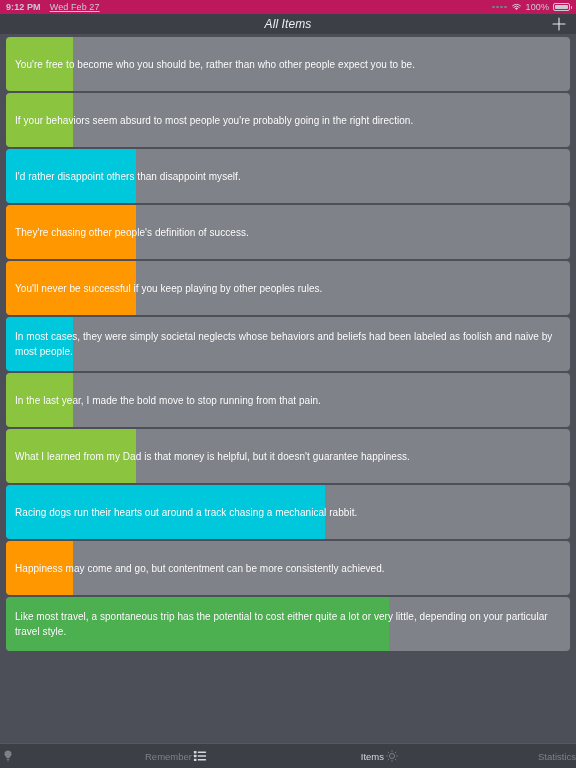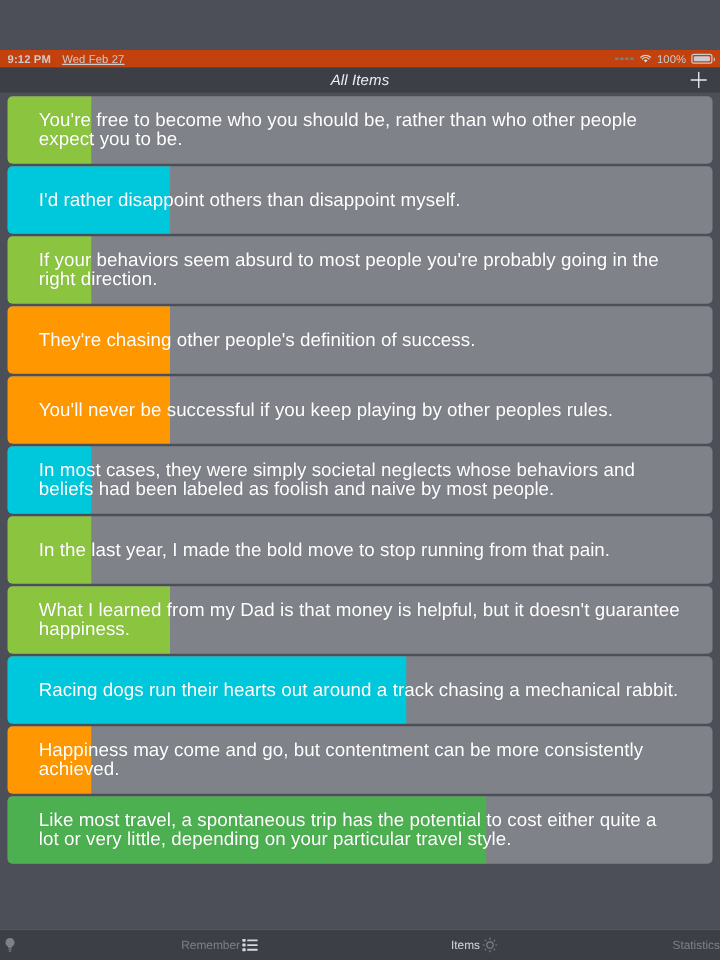--- a/index.html
+++ b/index.html
@@ -13,27 +13,26 @@
   #app {
     position:relative;
     width:576px; height:768px;
     background:#4c4f57;
     display:flex; flex-direction:column;
   }
 
   
   .statusbar {
     height:14px; flex:0 0 14px;
-    background:#c2410c;
+    background:#be185d;
     display:flex; align-items:center;
     padding:0 6px;
     color:#c9cbd0;
     font-size:9px;
     letter-spacing:0.1px;
-    margin-top:40px;
   }
   .sb-left { display:flex; align-items:center; gap:9px; }
   .sb-right { display:flex; align-items:center; gap:4px; margin-left:auto; }
   .sb-time { font-weight:bold; font-size:9px; }
   .sb-date { font-size:9px;text-decoration:underline; }
   .sb-dots { display:flex; gap:1.5px; align-items:center; }
   .sb-dots i { display:block; width:2.5px; height:2.5px; border-radius:50%; background:#7b7e86; }
   .sb-wifi { display:block; width:11px; height:8px; }
   .sb-pct { font-size:9px; }
   .sb-batt {
@@ -82,23 +81,23 @@
     cursor:pointer;
   }
   .row-fill {
     position:absolute; left:0; top:0; bottom:0;
     border-radius:4px 0 0 4px;
   }
   .row-text {
     position:relative; z-index:2;
     height:100%;
     display:flex; align-items:center;
-    padding:0 25px;
+    padding:0 9px;
     color:#ffffff;
-    font-size:15px;
+    font-size:10px;
     line-height:15px;
     letter-spacing:0.05px;
     text-shadow:0 0 1px rgba(0,0,0,0.12);
   }
 
   
   .tabbar {
     flex:0 0 25px; height:25px;
     background:#3c3f46;
     border-top:1px solid #55585f;
@@ -156,26 +155,26 @@
       </svg>
     </span>
   </div>
 
   <div class="list">
       <div class="row">
         <div class="row-fill" style="width: 67px; background: rgb(139, 197, 63);"></div>
         <div class="row-text">You're free to become who you should be, rather than who other people expect you to be.</div>
       </div>
       <div class="row">
+        <div class="row-fill" style="width: 67px; background: rgb(139, 197, 63);"></div>
+        <div class="row-text">If your behaviors seem absurd to most people you're probably going in the right direction.</div>
+      </div>
+      <div class="row">
         <div class="row-fill" style="width: 130px; background: rgb(0, 200, 220);"></div>
         <div class="row-text">I'd rather disappoint others than disappoint myself.</div>
-      </div>
-      <div class="row">
-        <div class="row-fill" style="width: 67px; background: rgb(139, 197, 63);"></div>
-        <div class="row-text">If your behaviors seem absurd to most people you're probably going in the right direction.</div>
       </div>
       <div class="row">
         <div class="row-fill" style="width: 130px; background: rgb(255, 152, 0);"></div>
         <div class="row-text">They're chasing other people's definition of success.</div>
       </div>
       <div class="row">
         <div class="row-fill" style="width: 130px; background: rgb(255, 152, 0);"></div>
         <div class="row-text">You'll never be successful if you keep playing by other peoples rules.</div>
       </div>
       <div class="row">

